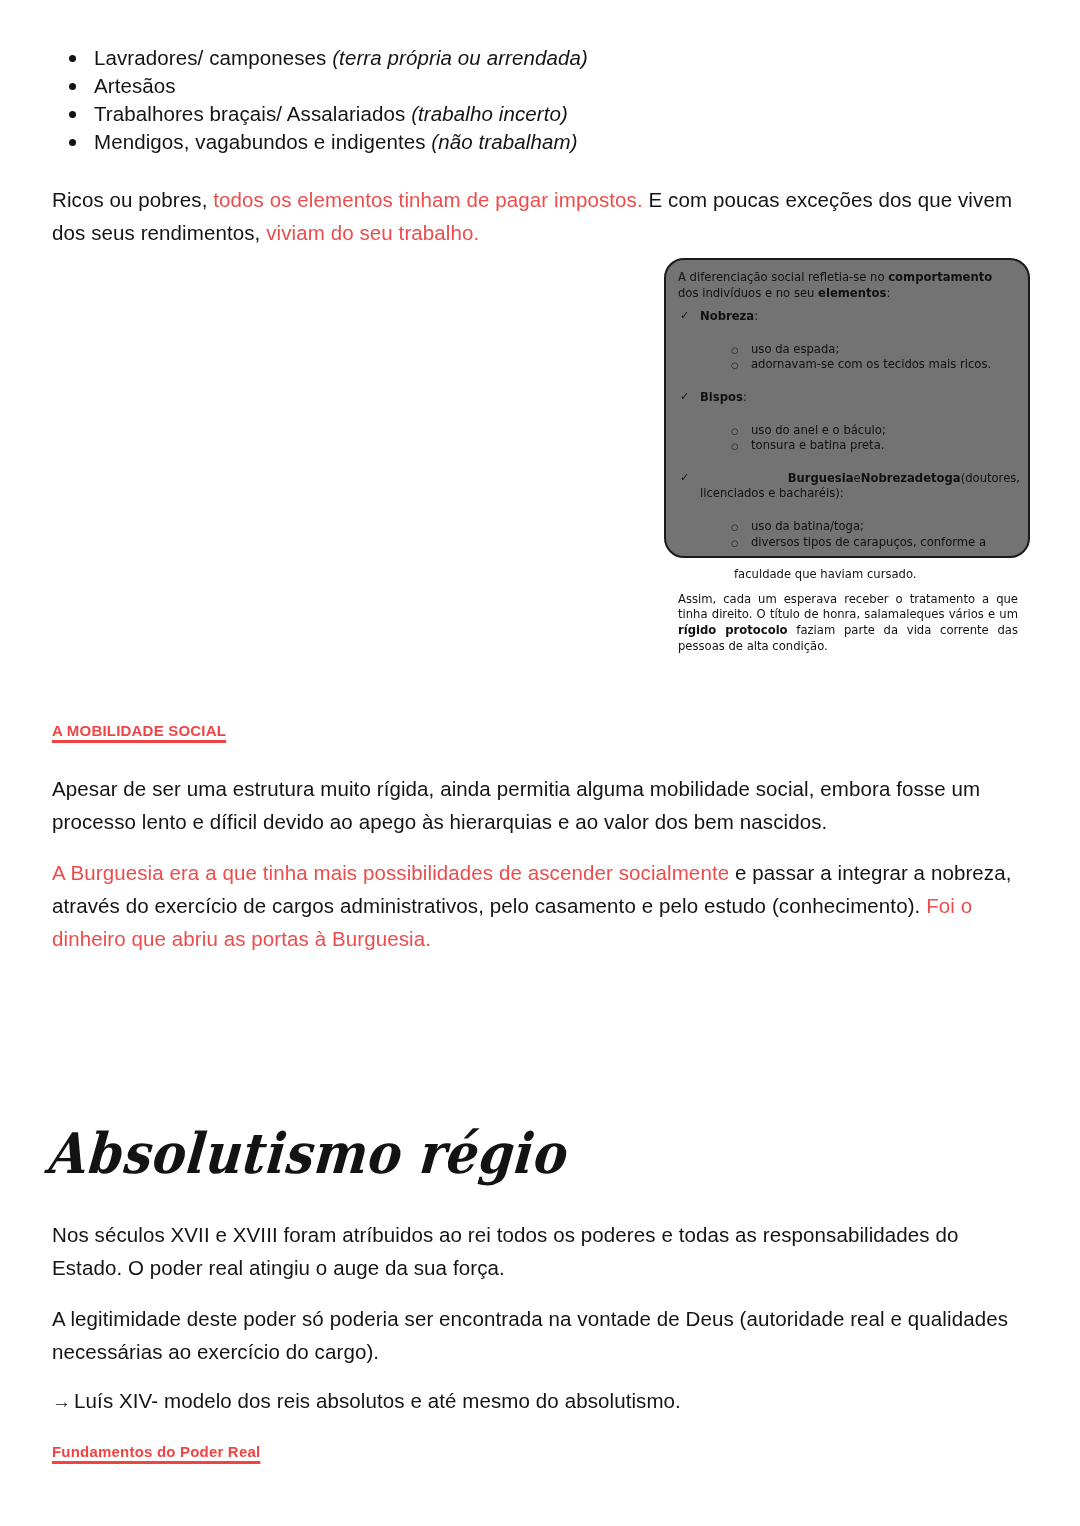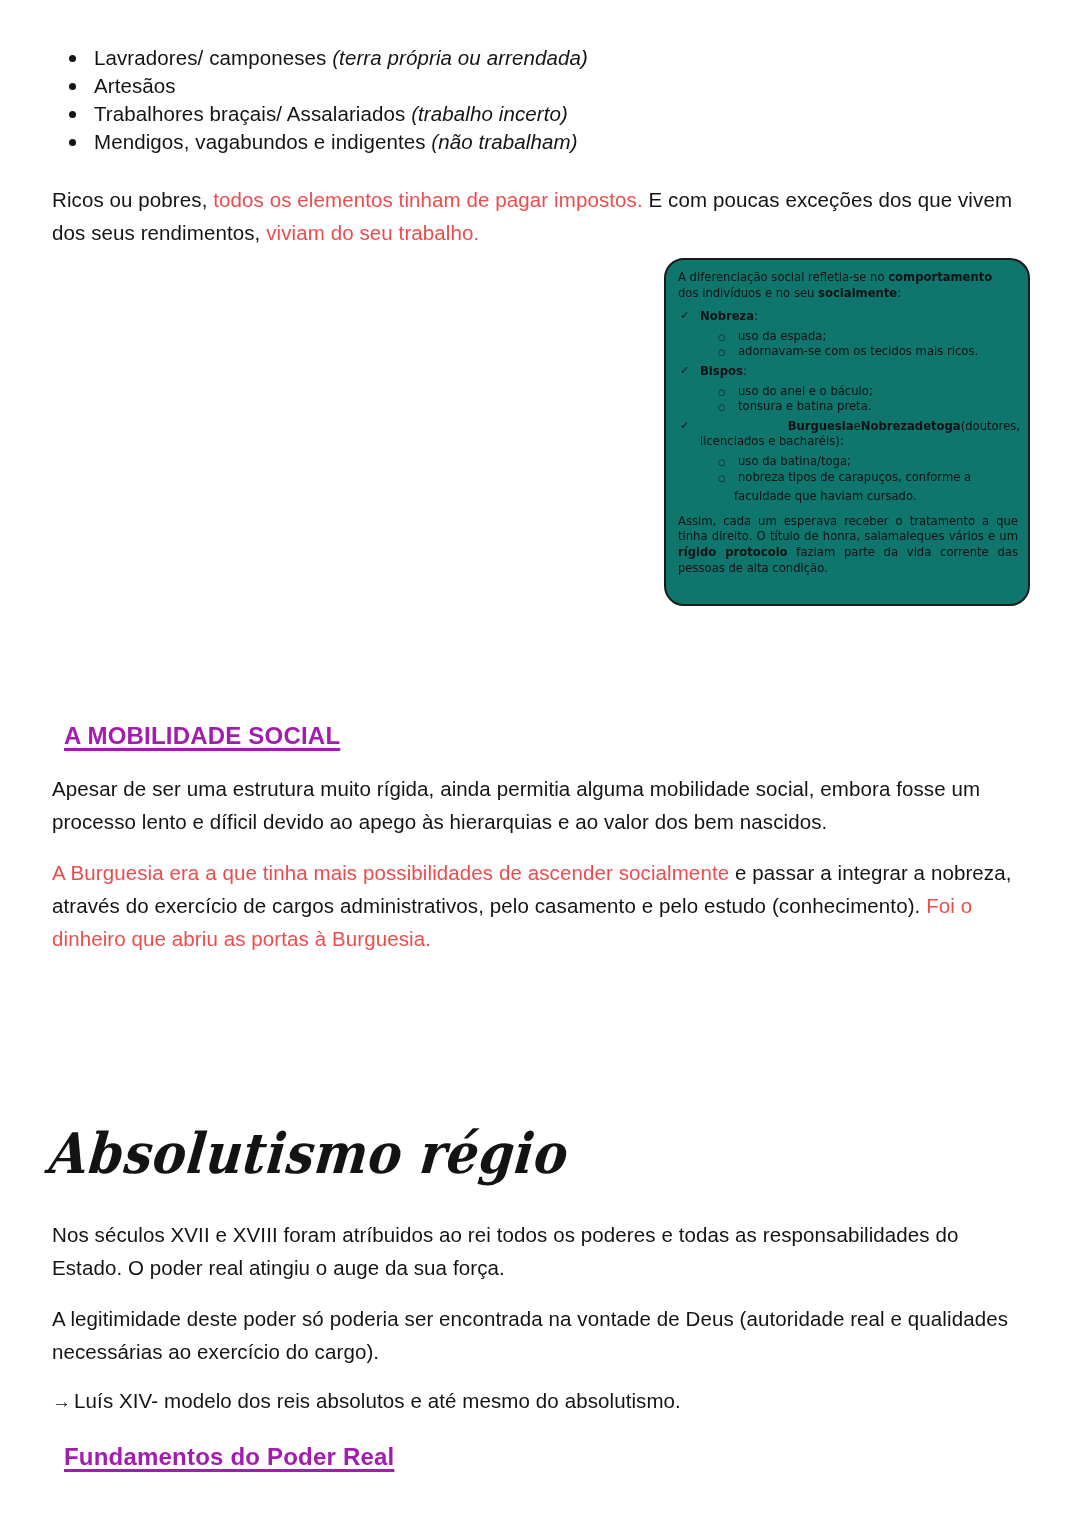--- a/index.html
+++ b/index.html
@@ -73,25 +73,25 @@
   .p-luis { top: 1384px; width: 900px; }
 
   .arrow {
     font-size: 19px;
     padding-right: 3px;
   }
 
   
   .heading {
     position: absolute;
-    left: 64px;
-    font-size: 24px;
+    left: 52px;
+    font-size: 15px;
     font-weight: bold;
     letter-spacing: .2px;
-    color: #a21caf;
+    color: #ef4444;
     text-decoration: underline;
     text-underline-offset: 4px;
     text-decoration-thickness: 2.5px;
   }
   .h-mobilidade { top: 722px; }
   .h-fundamentos { top: 1443px; text-align: center; }
 
   
   .script-title {
     position: absolute;
@@ -106,24 +106,24 @@
     transform: skewX(-6deg) scaleY(1.12);
     transform-origin: left center;
   }
 
   
   .inset-box {
     position: absolute;
     left: 664px;
     top: 258px;
     width: 366px;
-    height: 348px;
+    height: 300px;
     border: 2px solid #1a1a1a;
     border-radius: 20px;
-    background: #0f766e;
+    background: #737373;
     box-sizing: border-box;
     padding: 10px 6px 8px 12px;
     font-family: "DejaVu Sans", sans-serif;
     font-size: 11.6px;
     line-height: 15.6px;
     color: #111111;
     overflow: visible;
   }
   .inset-box p {
     margin: 0;
@@ -149,21 +149,21 @@
     content: "\2713";
     position: absolute;
     left: 2px;
     top: -1px;
     font-weight: normal;
     font-size: 11px;
   }
   .inset-list > li .normal { font-weight: normal; }
   .sub-list {
     list-style: none;
-    margin: 4px;
+    margin: 17px;
     padding: 0;
     font-weight: normal;
   }
   .sub-list li {
     position: relative;
     padding-left: 34px;
   }
   .sub-list li::before {
     content: "\25CB";
     position: absolute;
@@ -196,21 +196,21 @@
     <li><span>Mendigos, vagabundos e indigentes </span><em>(não trabalham)</em></li>
   </ul>
 
   <div class="para p-impostos">
     <span>Ricos ou pobres, </span><span class="red">todos os elementos tinham de pagar impostos.</span><span> E com poucas exceções dos que vivem dos seus rendimentos, </span><span class="red">viviam do seu trabalho.</span>
   </div>
 
   <div class="inset-box">
     <p class="inset-intro">
       <span>A diferenciação social refletia-se no </span><b>comportamento</b><br>
-      <span>dos indivíduos e no seu </span><b>socialmente</b><span>:</span>
+      <span>dos indivíduos e no seu </span><b>elementos</b><span>:</span>
     </p>
 
     <ul class="inset-list">
       <li>
         <span>Nobreza</span><span class="normal">:</span>
         <ul class="sub-list">
           <li>uso da espada;</li>
           <li>adornavam-se com os tecidos mais ricos.</li>
         </ul>
       </li>
@@ -227,21 +227,21 @@
           <span class="normal">e</span>
           <span>Nobreza</span>
           <span>de</span>
           <span>toga</span>
           <span class="normal">(doutores,</span>
         </div>
         <div class="normal">licenciados e bacharéis):</div>
         <ul class="sub-list">
           <li>uso da batina/toga;</li>
           <li>
-            <span>nobreza  tipos  de  carapuços,  conforme  a</span>
+            <span>diversos  tipos  de  carapuços,  conforme  a</span>
           </li>
         </ul>
         <div class="normal indent-cont">faculdade que haviam cursado.</div>
       </li>
     </ul>
 
     <p class="inset-outro">
       <span>Assim, cada um esperava receber o tratamento a que tinha direito. O título de honra, salamaleques vários e um </span><b>rígido protocolo</b><span> faziam parte da vida corrente das pessoas de alta condição.</span>
     </p>
   </div>

